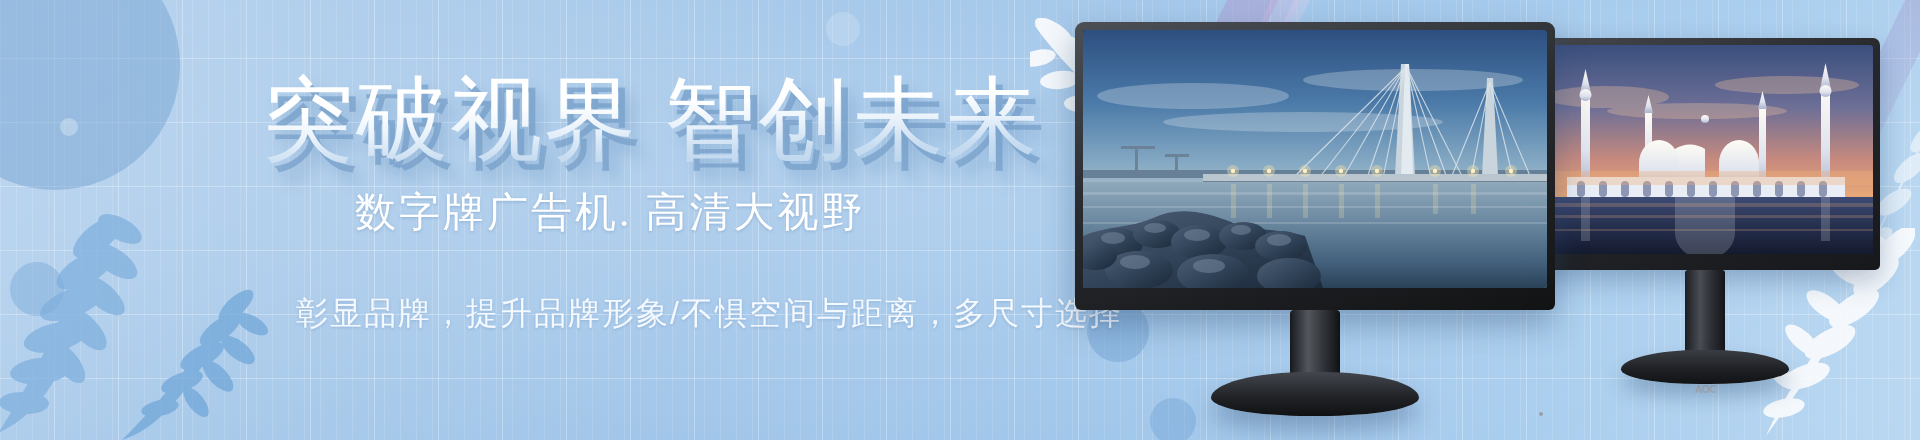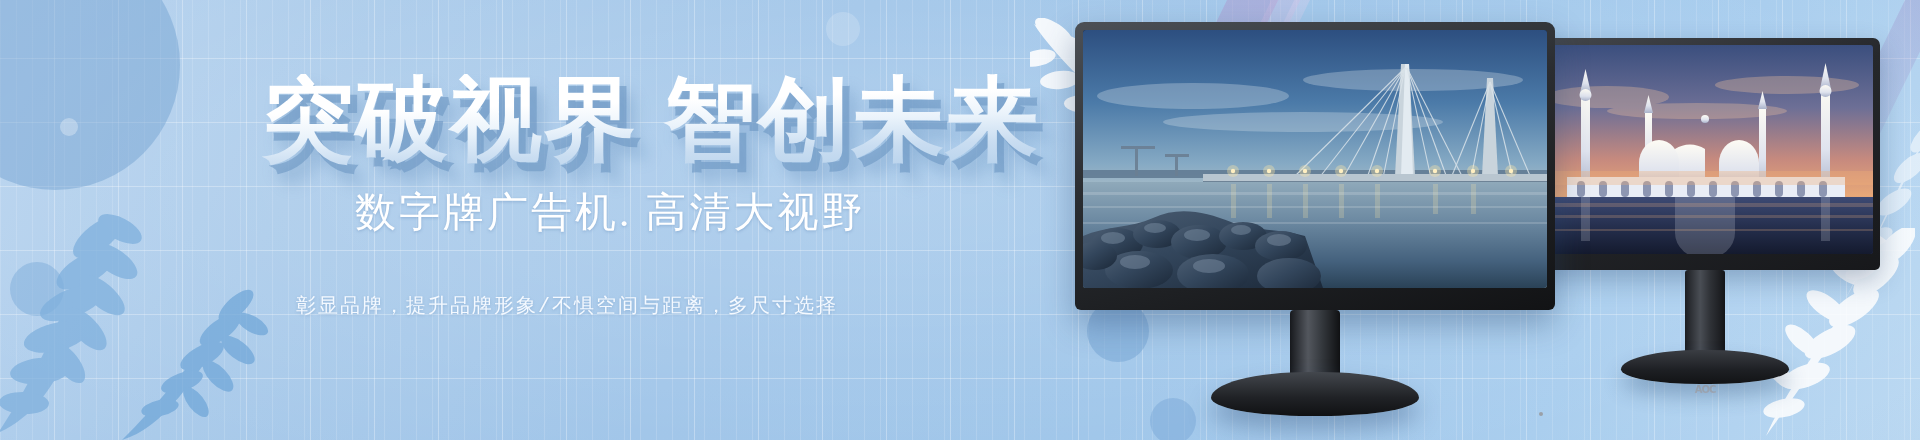--- a/index.html
+++ b/index.html
@@ -59,21 +59,21 @@
   .lf-c{left:1030px;top:18px;width:180px;height:160px;}
   .lf-d{left:1700px;top:228px;width:215px;height:215px;}
   .lf-e{left:1820px;top:120px;width:120px;height:180px;}
 
   
   .textwrap{position:absolute;left:0;top:0;width:1120px;height:440px;}
 
   .headline{
     position:absolute;left:262px;top:74px;
     font-size:92px;line-height:1;
-    font-weight:bold;
+    font-weight:normal;
     letter-spacing:2px;
     white-space:nowrap;
     font-family:"Liberation Serif", serif;
     background:linear-gradient(178deg,#ffffff 0%, #ffffff 34%, #eaf3fb 55%, #c9ddf1 78%, #b7d2ec 100%);
     -webkit-background-clip:text;background-clip:text;
     color:transparent;-webkit-text-fill-color:transparent;
     filter:drop-shadow(7px 9px 0px rgba(110,152,196,.62)) drop-shadow(10px 13px 7px rgba(80,125,175,.30));
   }
   .headline .sp{display:inline-block;width:26px;}
 
@@ -82,25 +82,25 @@
     font-size:41px;line-height:1;
     letter-spacing:3px;
     white-space:nowrap;
     color:#ffffff;
     font-family:"Liberation Serif", serif;
     text-shadow:0 1px 3px rgba(72,116,166,.35);
   }
 
   .tagline{
     position:absolute;left:296px;top:297px;
-    font-size:20px;line-height:1;
+    font-size:32px;line-height:1;
     letter-spacing:2px;
     white-space:nowrap;
     color:#f4f9ff;
-    font-family:Liberation Mono, monospace;
+    font-family:Liberation Sans, sans-serif;
     text-shadow:0 1px 3px rgba(72,116,166,.30);
   }
 
   
   .monitors{position:absolute;left:1075px;top:0;width:750px;height:440px;}
 
   
   .mon-back{position:absolute;left:455px;top:38px;width:350px;height:360px;}
   .mon-back .bezel{
     position:absolute;left:0;top:0;width:350px;height:232px;

